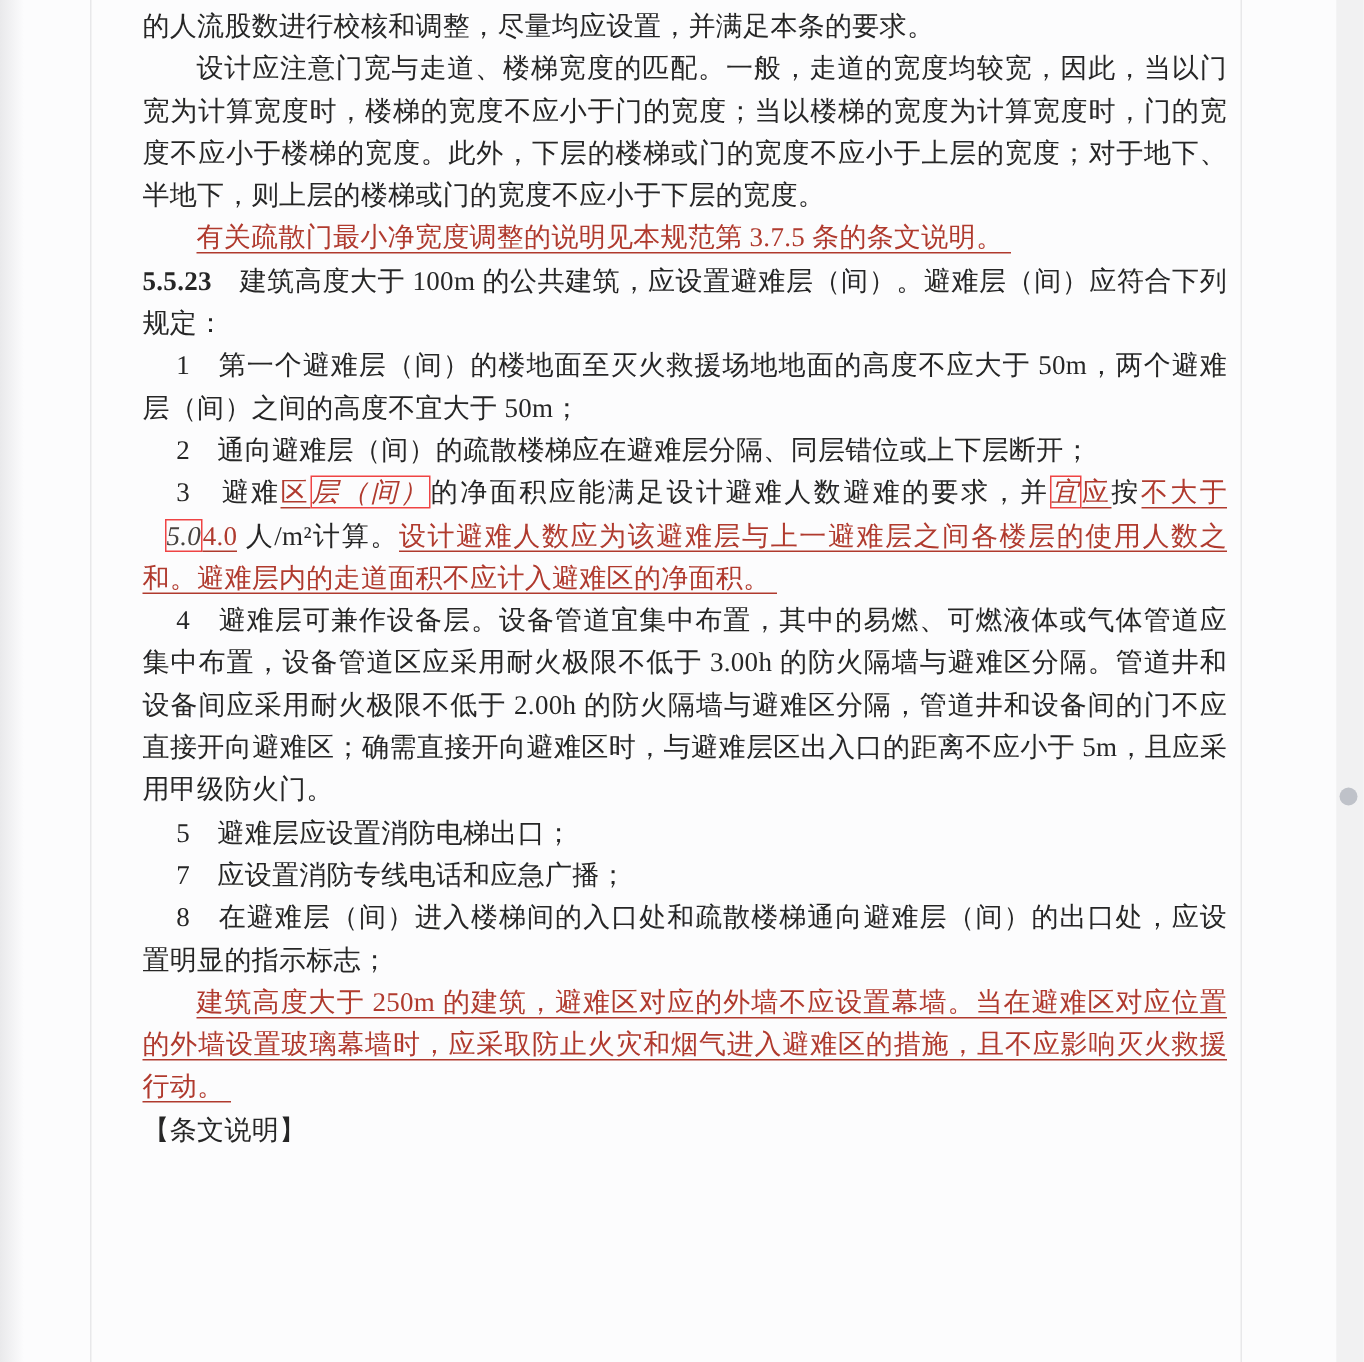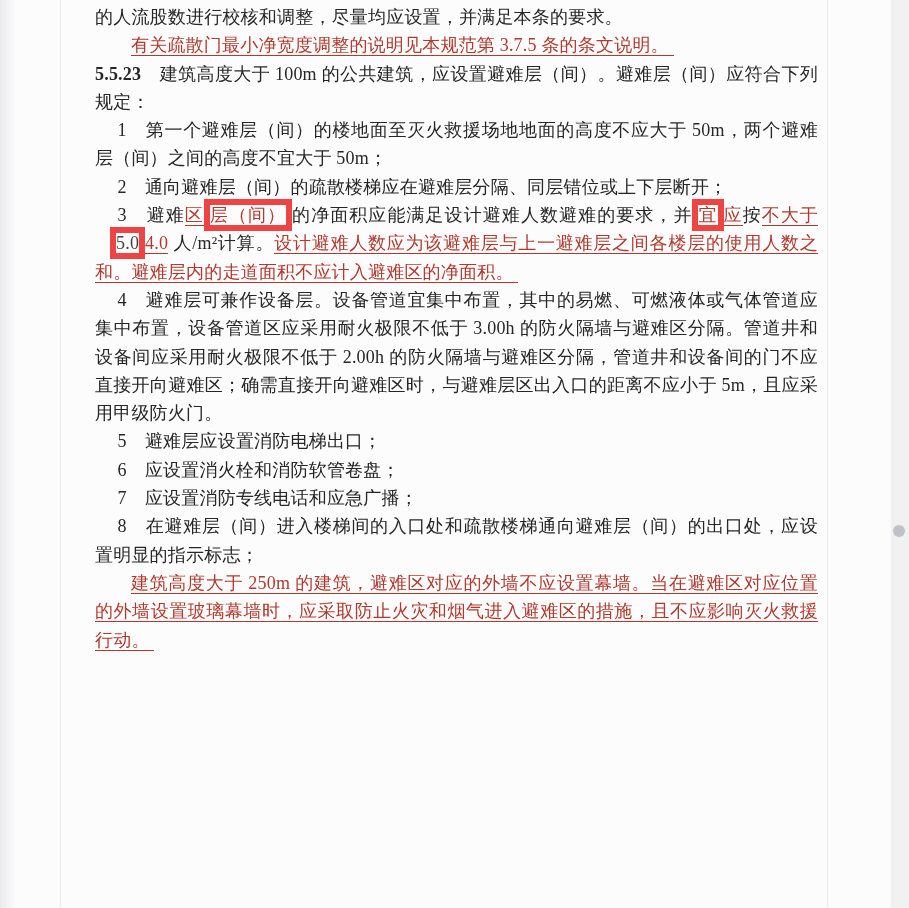--- a/index.html
+++ b/index.html
@@ -45,22 +45,23 @@
   .indent{text-indent:2em;}
   .item{text-indent:1.25em;}
   .run{white-space:pre-wrap;}
   .bold{font-weight:bold;}
   .ins{
     color:var(--red);
     border-bottom:1px solid var(--red);
   }
   .del{
     color:var(--red);
-    border:6px solid #ef4444;
+    border:1px solid #ef4444;
     padding:0 0;
+    font-style:italic;
   }
   .del.dark{color:#474340;margin-left:15px;}
   .gutter-track{
     position:absolute;right:0;top:0;
     width:18px;height:908px;
     background:var(--gutter);
   }
   .scroll-dot{
     position:absolute;
     left:893px;top:525px;
@@ -72,28 +73,29 @@
 </head>
 <body>
 
 <div class="viewport">
   <div class="page">
     <div class="edge-shade"></div>
     <div class="guide-line guide-left"></div>
     <div class="guide-line guide-right"></div>
     <div class="content">
         <p class="para"><span class="run">的人流股数进行校核和调整，尽量均应设置，并满足本条的要求。</span></p>
+        <p class="para indent"><span class="run">设计应注意门宽与走道、楼梯宽度的匹配。一般，走道的宽度均较宽，因此，当以门宽为计算宽度时，楼梯的宽度不应小于门的宽度；当以楼梯的宽度为计算宽度时，门的宽度不应小于楼梯的宽度。此外，下层的楼梯或门的宽度不应小于上层的宽度；对于地下、半地下，则上层的楼梯或门的宽度不应小于下层的宽度。</span></p>
         <p class="para indent"><span class="run ins">有关疏散门最小净宽度调整的说明见本规范第 3.7.5 条的条文说明。&nbsp;</span></p>
         <p class="para"><span class="run bold">5.5.23</span><span class="run">　建筑高度大于 100m 的公共建筑，应设置避难层（间）。避难层（间）应符合下列规定：</span></p>
         <p class="para item"><span class="run">1　第一个避难层（间）的楼地面至灭火救援场地地面的高度不应大于 50m，两个避难层（间）之间的高度不宜大于 50m；</span></p>
         <p class="para item"><span class="run">2　通向避难层（间）的疏散楼梯应在避难层分隔、同层错位或上下层断开；</span></p>
         <p class="para item"><span class="run">3　避难</span><span class="run ins">区</span><span class="run del">层（间）</span><span class="run">的净面积应能满足设计避难人数避难的要求，并</span><span class="run del">宜</span><span class="run ins">应</span><span class="run">按</span><span class="run ins">不大于</span><span class="run del dark">5.0</span><span class="run ins">4.0</span><span class="run"> 人/m²计算。</span><span class="run ins">设计避难人数应为该避难层与上一避难层之间各楼层的使用人数之和。避难层内的走道面积不应计入避难区的净面积。&nbsp;</span></p>
         <p class="para item"><span class="run">4　避难层可兼作设备层。设备管道宜集中布置，其中的易燃、可燃液体或气体管道应集中布置，设备管道区应采用耐火极限不低于 3.00h 的防火隔墙与避难区分隔。管道井和设备间应采用耐火极限不低于 2.00h 的防火隔墙与避难区分隔，管道井和设备间的门不应直接开向避难区；确需直接开向避难区时，与避难层区出入口的距离不应小于 5m，且应采用甲级防火门。</span></p>
         <p class="para item"><span class="run">5　避难层应设置消防电梯出口；</span></p>
-        <p class="para item"><span class="run">6　应设置消火栓和消防软管卷盘；</span></p>
         <p class="para item"><span class="run">7　应设置消防专线电话和应急广播；</span></p>
         <p class="para item"><span class="run">8　在避难层（间）进入楼梯间的入口处和疏散楼梯通向避难层（间）的出口处，应设置明显的指示标志；</span></p>
         <p class="para indent"><span class="run ins">建筑高度大于 250m 的建筑，避难区对应的外墙不应设置幕墙。当在避难区对应位置的外墙设置玻璃幕墙时，应采取防止火灾和烟气进入避难区的措施，且不应影响灭火救援行动。&nbsp;</span></p>
+        <p class="para"><span class="run">【条文说明】</span></p>
       </div>
   </div>
   <div class="gutter-track"></div>
   <div class="scroll-dot"></div>
 </div>
 
 </body></html>

